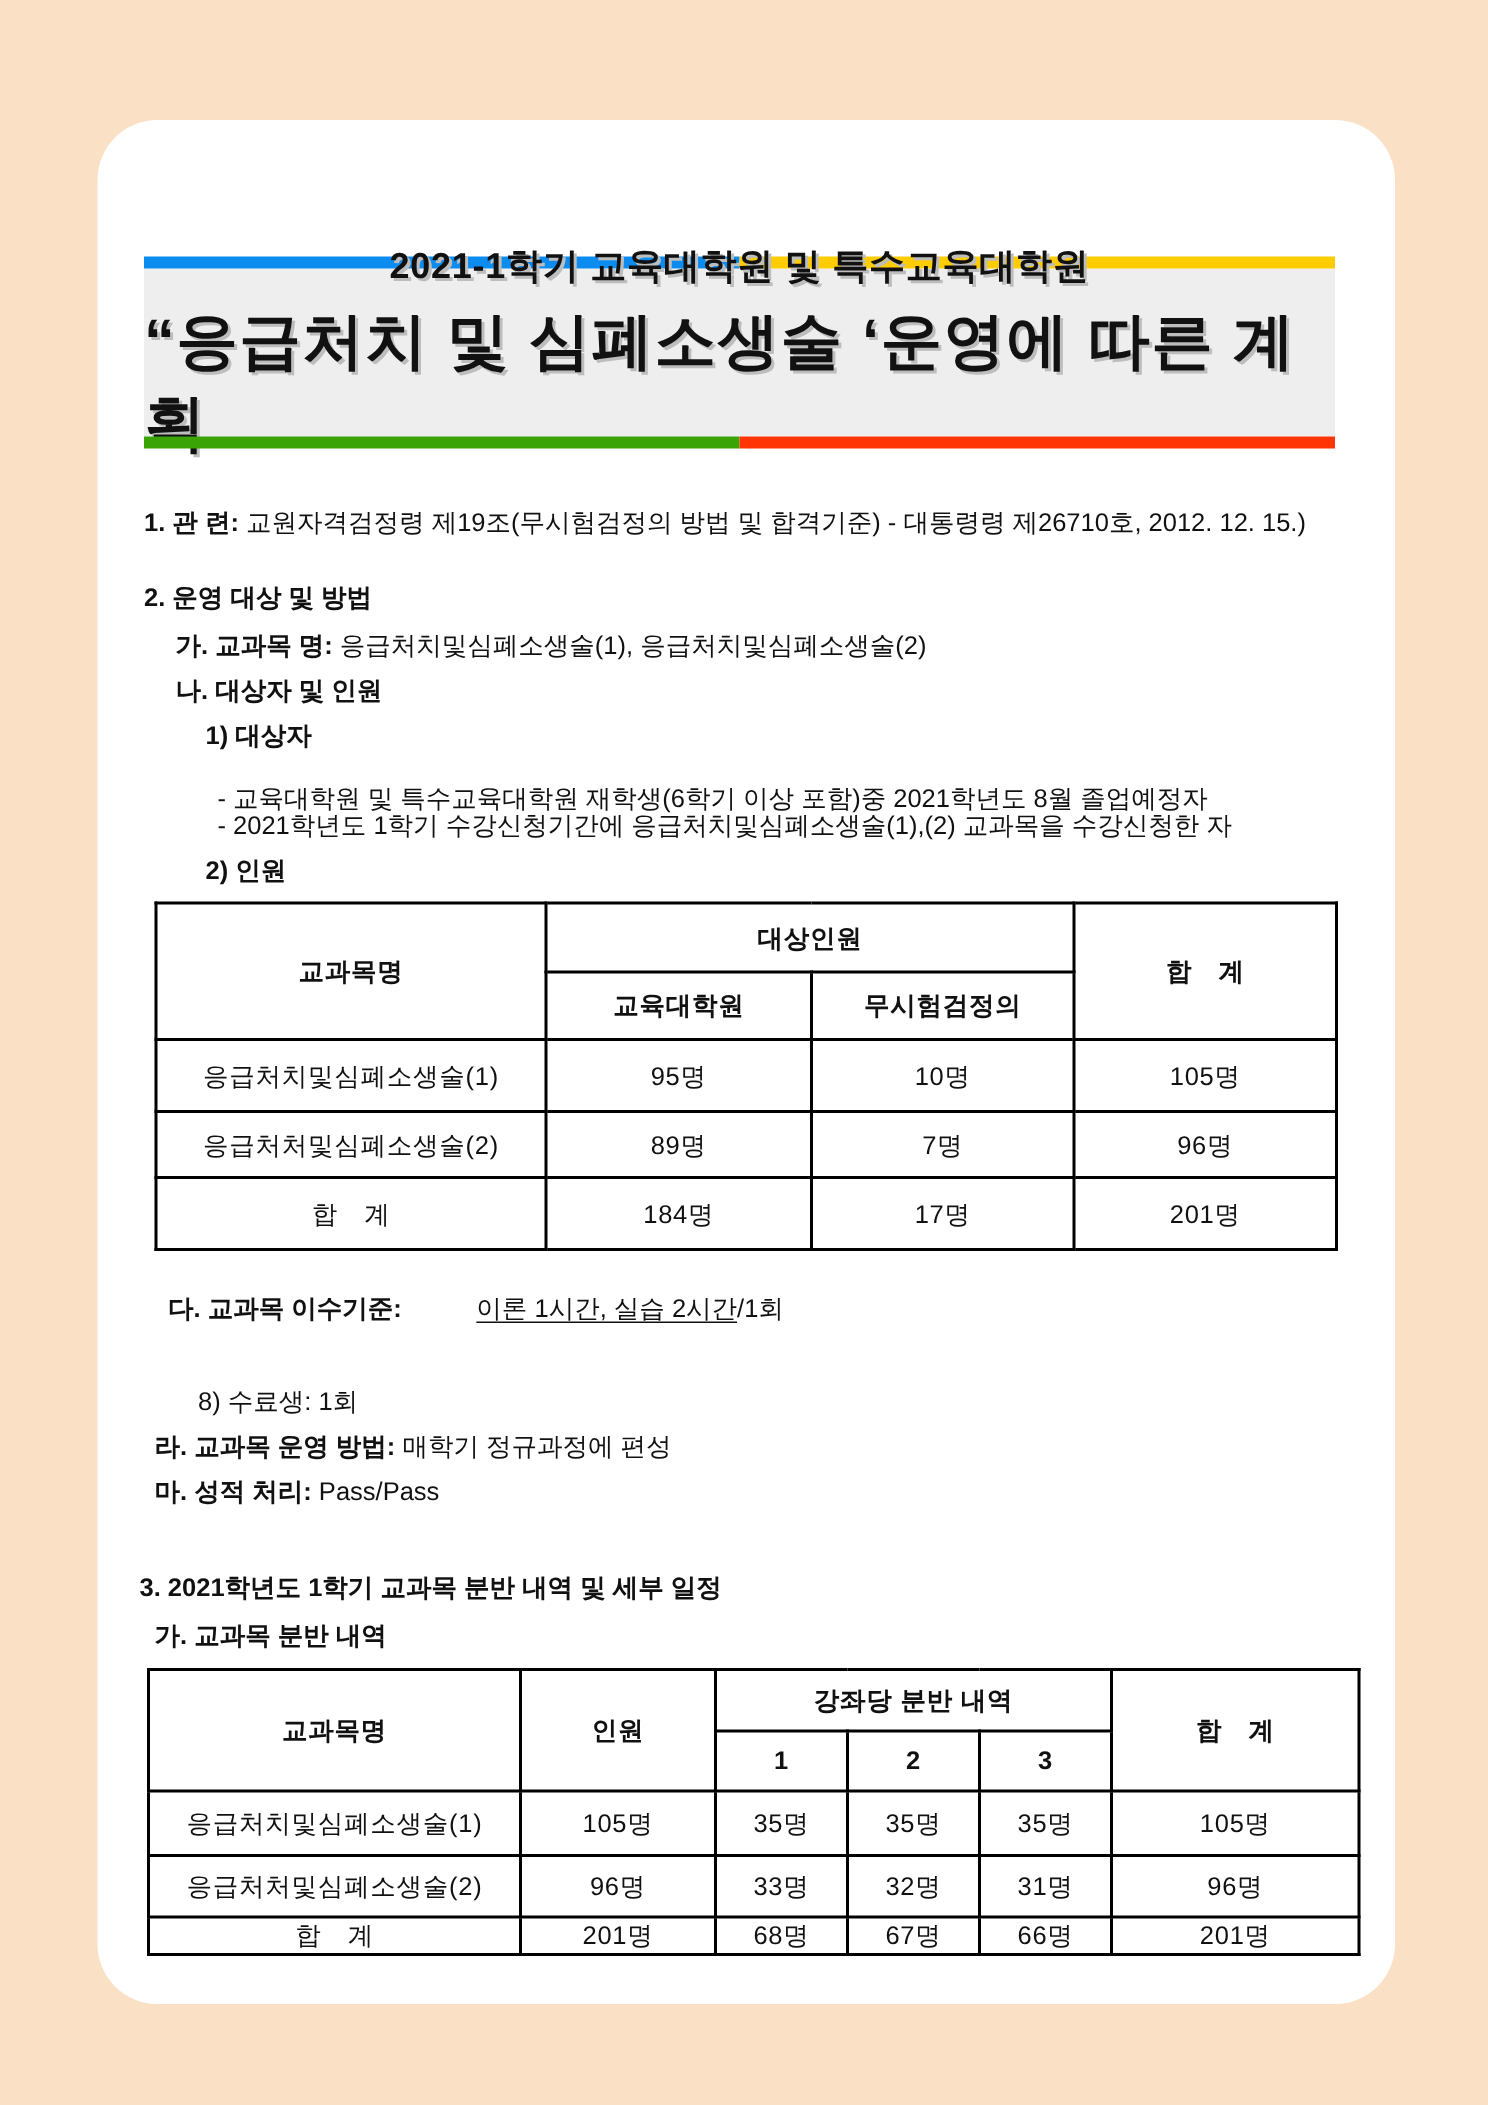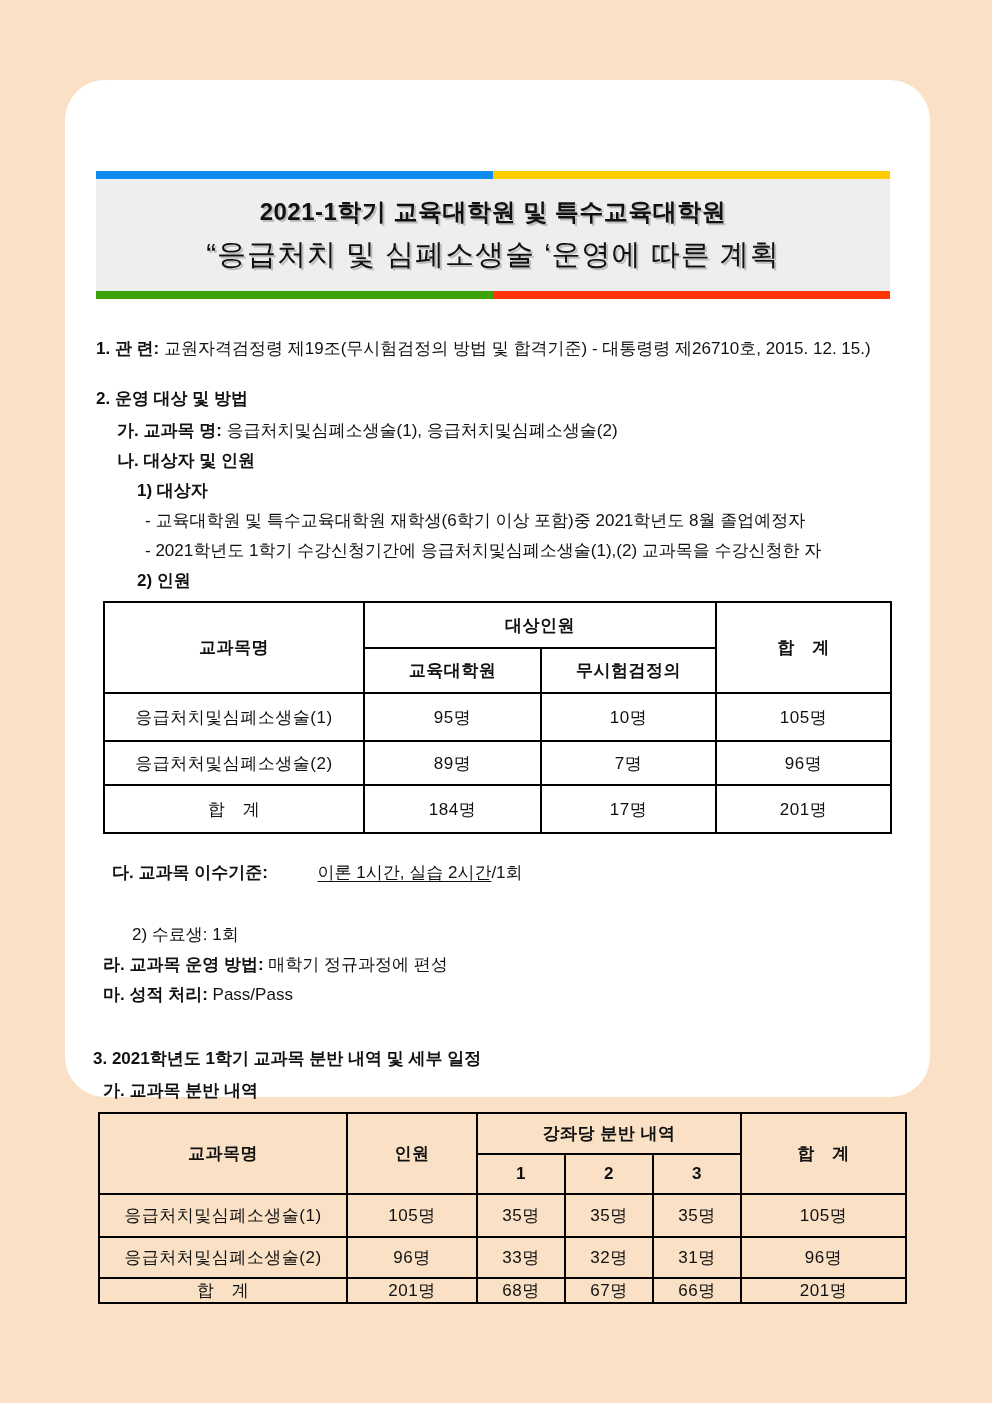--- a/index.html
+++ b/index.html
@@ -1,25 +1,25 @@
 <!DOCTYPE html>
 <html><head>
 <meta charset="utf-8">
 <style>
   html,body{margin:0;padding:0;}
   body{font-family:"Liberation Sans","DejaVu Sans",sans-serif;color:#111;}
   .page{position:relative;width:992px;height:1403px;background:#fae1c6;overflow:hidden;}
-  .card{position:absolute;left:65px;top:80px;width:865px;height:1017px;background:#ffffff;border-radius:40px;}
+  .card{position:absolute;left:65px;top:80px;width:865px;height:1256px;background:#ffffff;border-radius:40px;}
   
   .banner{position:absolute;left:31px;top:91px;width:794px;}
   .bar{display:flex;height:8px;width:100%;}
   .bar .half{flex:1 1 50%;height:100%;display:block;}
   .banner-body{height:112px;background:#eeeeee;display:flex;flex-direction:column;justify-content:center;align-items:center;gap:7px;}
   .title1{font-size:24px;font-weight:800;letter-spacing:0.5px;text-shadow:2px 2px 0 #bdbdbd;}
-  .title2{font-size:29px;font-weight:400;letter-spacing:1px;text-shadow:2px 2px 0 #bdbdbd;}
+  .title2{font-size:41px;font-weight:700;letter-spacing:1px;text-shadow:2px 2px 0 #bdbdbd;}
   
   .line{position:absolute;font-size:17px;line-height:1.25;white-space:nowrap;}
   .b{font-weight:700;}
   .u{text-decoration:underline;text-underline-offset:3px;margin-left:45px;}
   
   table.tbl{position:absolute;border-collapse:collapse;table-layout:fixed;}
   table.tbl td{border:2px solid #000;text-align:center;vertical-align:middle;font-size:17px;padding:0 4px;letter-spacing:0.5px;overflow:hidden;}
   table.tbl td.th{font-weight:700;}
   .t1{left:38px;top:521px;width:787px;}
   .t1 col.c0{width:260px;} .t1 col.c1{width:177px;} .t1 col.c2{width:175px;} .t1 col.c3{width:175px;}
@@ -44,35 +44,35 @@
         <div class="title2">“응급처치 및 심폐소생술 ‘운영에 따른 계획</div>
       </div>
       <div class="bar">
         <span class="half" style="background: rgb(58, 163, 6);"></span>
         <span class="half" style="background: rgb(255, 53, 5);"></span>
       </div>
     </div>
 
     <div class="line" style="left:31px;top:258px">
       <span class="b">1. 관 련:</span>
-      <span>교원자격검정령 제19조(무시험검정의 방법 및 합격기준) - 대통령령 제26710호, 2015. 12. 15.)</span>
+      <span>교원자격검정령 제19조(무시험검정의 방법 및 합격기준) - 대통령령 제26710호, 2012. 12. 15.)</span>
     </div>
 
     <div class="line b" style="left:31px;top:308px">2. 운영 대상 및 방법</div>
 
     <div class="line" style="left:52px;top:340px">
       <span class="b">가. 교과목 명:</span>
       <span>응급처치및심폐소생술(1), 응급처치및심폐소생술(2)</span>
     </div>
 
     <div class="line b" style="left:52px;top:370px">나. 대상자 및 인원</div>
 
     <div class="line b" style="left:72px;top:400px">1) 대상자</div>
 
-    <div class="line" style="left:80px;top:430px">- 교육대학원 및 특수교육대학원 재학생(6학기 이상 포함)중 2021학년도 8월 졸업예정자</div>
+    <div class="line" style="left:80px;top:442px">- 교육대학원 및 특수교육대학원 재학생(6학기 이상 포함)중 2021학년도 8월 졸업예정자</div>
 
     <div class="line" style="left:80px;top:460px">- 2021학년도 1학기 수강신청기간에 응급처치및심폐소생술(1),(2) 교과목을 수강신청한 자</div>
 
     <div class="line b" style="left:72px;top:490px">2) 인원</div>
 
     <table class="tbl t1">
       <colgroup>
           <col class="c0">
           <col class="c1">
           <col class="c2">
@@ -108,21 +108,21 @@
       </tr>
     </tbody>
       </table>
 
     <div class="line" style="left:47px;top:782px">
       <span class="b">다. 교과목 이수기준:</span>
       <span class="u">이론 1시간, 실습 2시간</span><span>/1회</span>
     </div>
 
 
-    <div class="line" style="left:67px;top:844px">2) 수료생: 1회</div>
+    <div class="line" style="left:67px;top:844px">8) 수료생: 1회</div>
 
     <div class="line" style="left:38px;top:874px">
       <span class="b">라. 교과목 운영 방법:</span>
       <span>매학기 정규과정에 편성</span>
     </div>
 
     <div class="line" style="left:38px;top:904px">
       <span class="b">마. 성적 처리:</span>
       <span>Pass/Pass</span>
     </div>

